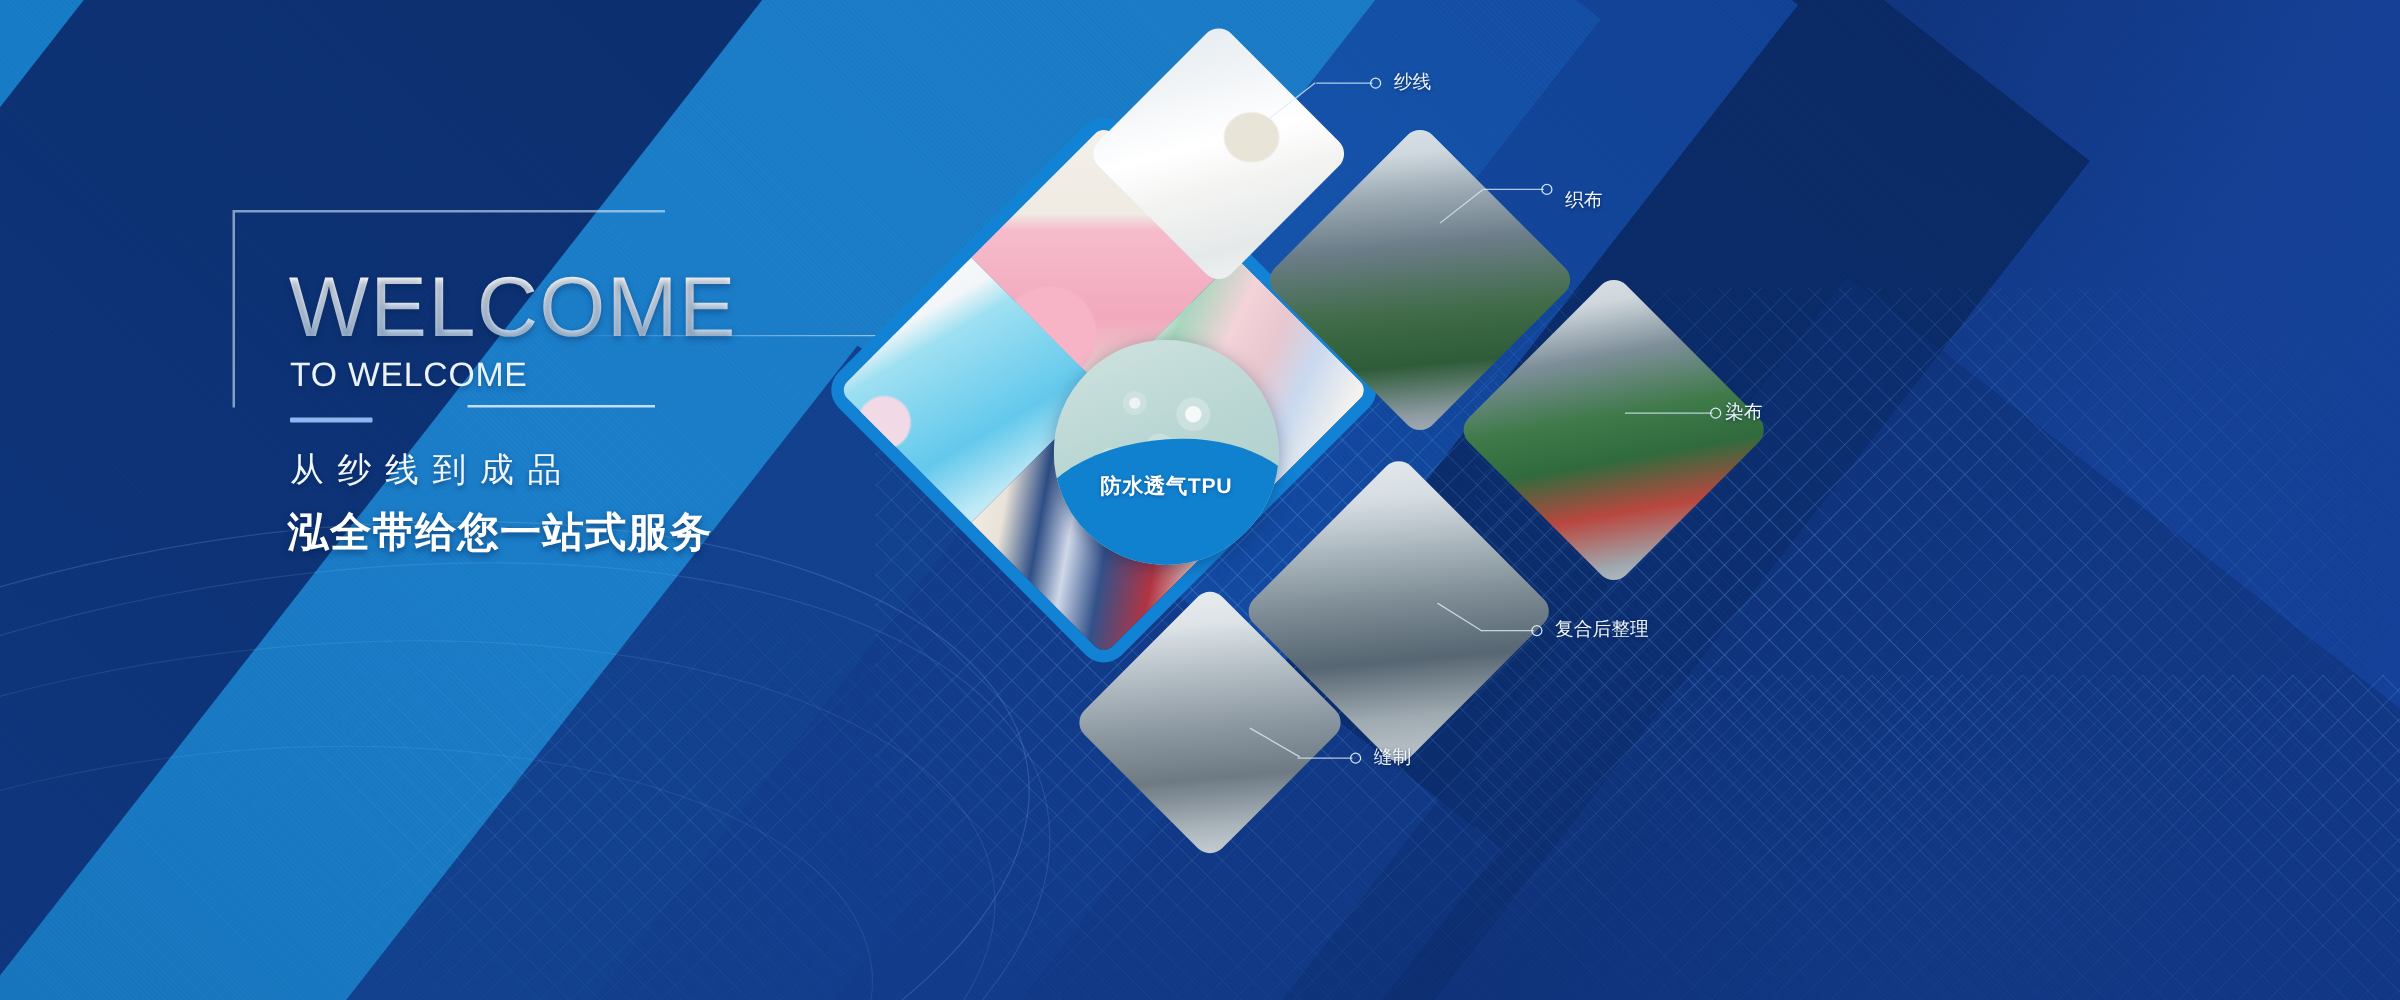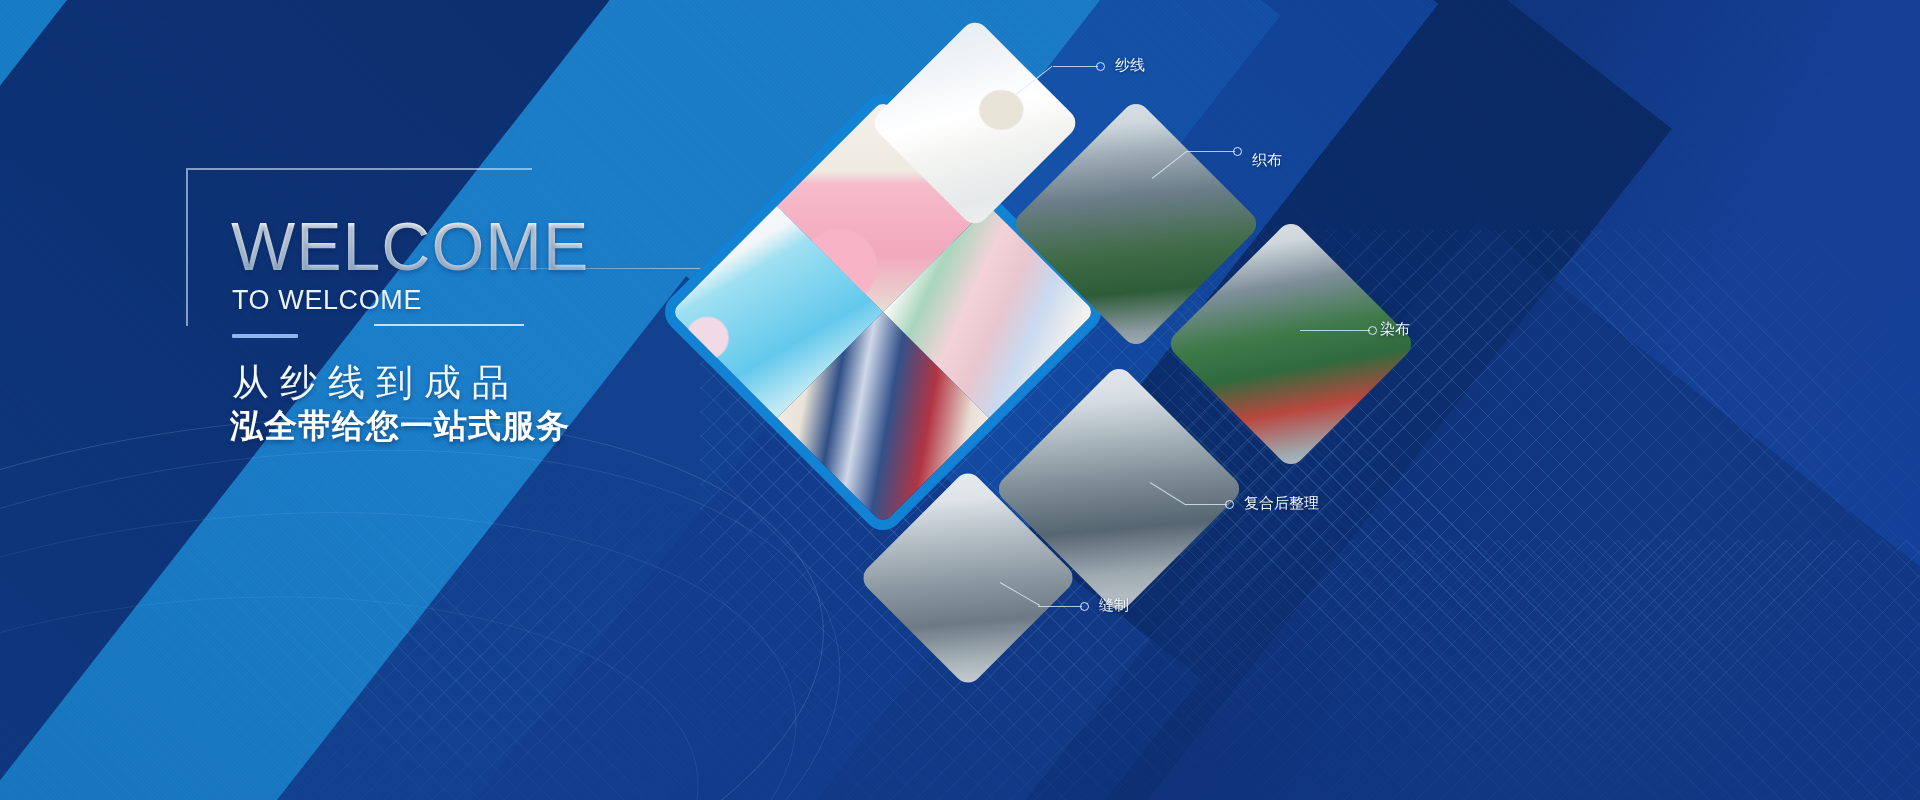--- a/index.html
+++ b/index.html
@@ -139,21 +139,21 @@
     position:absolute;left:46px;top:117px;
     font-size:27px;letter-spacing:.6px;font-weight:400;color:#eaf3fc;
     text-shadow:0 2px 4px rgba(3,30,72,.35);white-space:nowrap;
   }
   .rule-short{
     position:absolute;left:46px;top:166px;width:66px;height:4px;
     background:#8fb6ee;border-radius:1px;
   }
   .sub-cn{
     position:absolute;left:46px;top:190px;
-    font-size:37px;letter-spacing:11px;color:#f0f6fc;font-weight:400;
+    font-size:27px;letter-spacing:11px;color:#f0f6fc;font-weight:400;
     text-shadow:0 2px 4px rgba(3,30,72,.45);white-space:nowrap;
   }
   .main-cn{
     position:absolute;left:44px;top:236px;
     font-size:33px;letter-spacing:1px;color:#ffffff;font-weight:700;
     text-shadow:0 2px 5px rgba(3,30,72,.55);white-space:nowrap;
   }
   .rule-long{
     position:absolute;left:374px;top:324px;width:150px;height:2px;
     background:rgba(226,240,253,.85);
@@ -322,20 +322,25 @@
       <div class="img ph-pillow"></div>
     </div>
     <div class="quad" style="left:50%;top:0">
       <div class="img ph-mat"></div>
     </div>
     <div class="quad" style="left:50%;top:50%">
       <div class="img ph-bib"></div>
     </div>
   </div>
 
+  <div class="tpu-badge">
+    <div class="tpu-top"></div>
+    <div class="tpu-wave"></div>
+    <div class="tpu-label">防水透气TPU</div>
+  </div>
 
   <div class="sat sat-yarn">
     <div class="inner ph-yarn"></div>
     </div>
   <div class="sat sat-weave">
     <div class="inner ph-weave"></div>
     </div>
   <div class="sat sat-dye">
     <div class="inner ph-dye"></div>
     </div>

